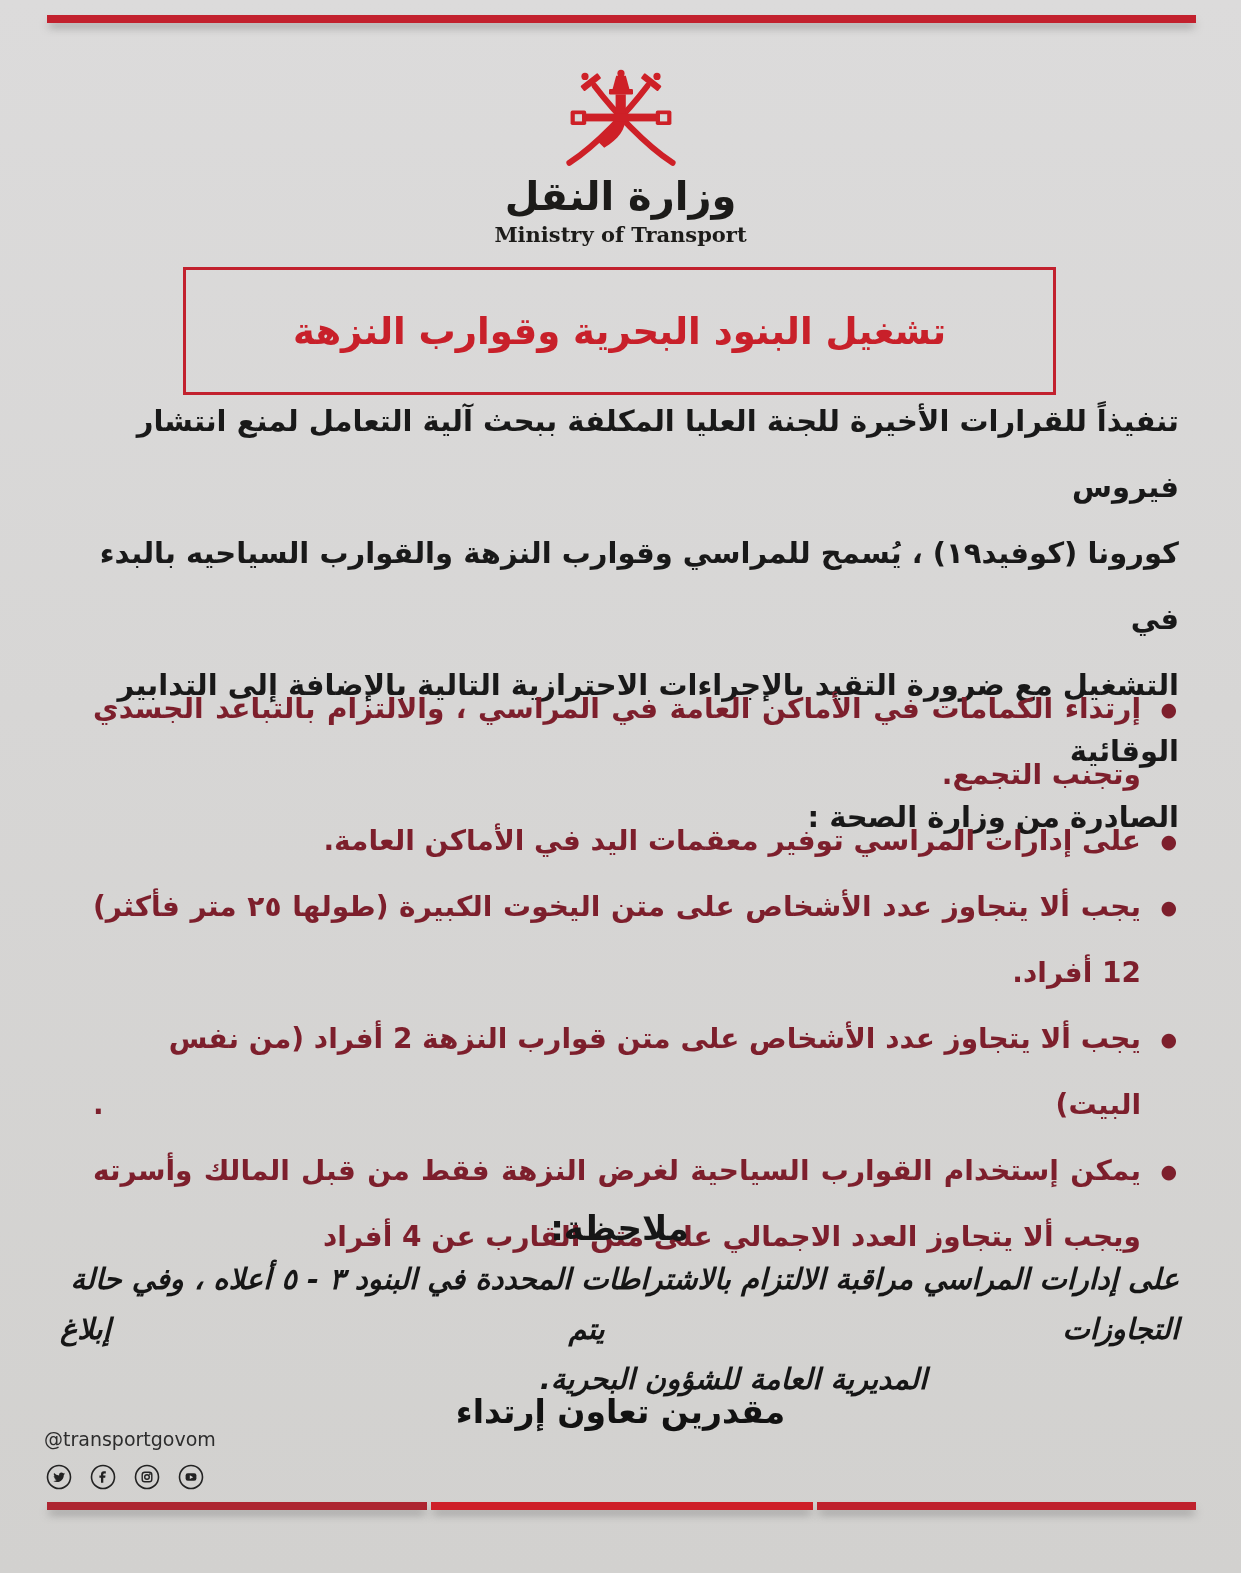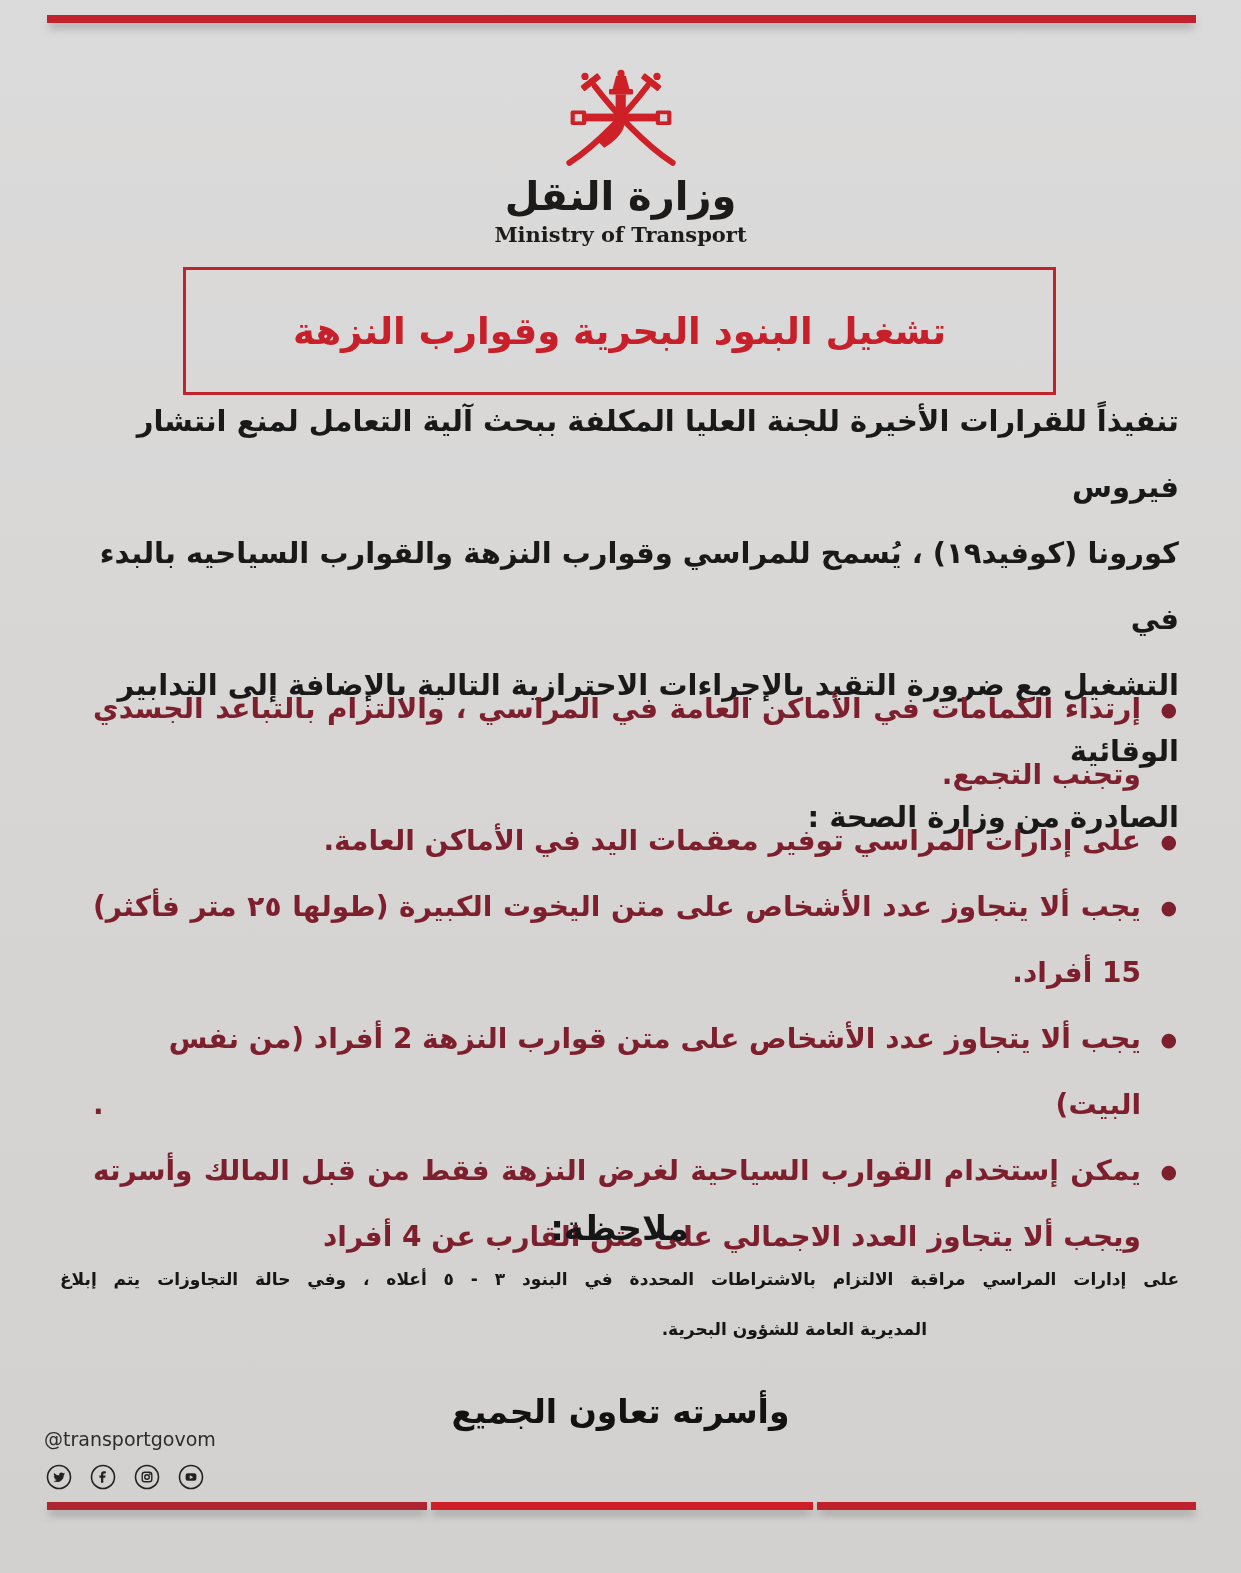--- a/index.html
+++ b/index.html
@@ -33,21 +33,21 @@
   .intro{top:388px;color:#191919;font-size:29px;}
   .intro .iline{line-height:66px;}
   
   .bullets{top:676px;color:#7d1f2c;font-size:28px;}
   .bullet{position:relative;padding-right:38px;}
   .bullet .dot{position:absolute;right:2px;top:0;line-height:66px;font-size:19px;}
   .bullet .bline{line-height:66px;margin-left:33px;}
   
   .note{top:1202px;color:#161616;}
   .note-heading{font-size:34px;line-height:52px;text-align:center;}
-  .note-line{font-size:17px;line-height:50px;}
+  .note-line{font-size:29px;line-height:50px;font-style:italic;}
   .note-line.indent{margin-left:0;margin-right:252px;}
   
   .closing{position:absolute;left:0;right:0;top:1392px;text-align:center;
     font-size:33px;font-weight:700;color:#121212;direction:rtl;}
   
   .social-handle{position:absolute;left:44px;top:1428px;font-size:19px;color:#2c2c2c;}
   .social-row{position:absolute;left:46px;top:1464px;display:flex;gap:18px;}
   .social-row svg{display:block;}
 </style>
 </head>
@@ -106,21 +106,21 @@
     </div>
 
     <div class="bullet">
       <span class="dot">●</span>
       <div class="bline">على إدارات المراسي توفير معقمات اليد في الأماكن العامة.</div>
     </div>
 
     <div class="bullet">
       <span class="dot">●</span>
       <div class="bline fw">يجب ألا يتجاوز عدد الأشخاص على متن اليخوت الكبيرة (طولها ٢٥ متر فأكثر)</div>
-      <div class="bline">15 أفراد.</div>
+      <div class="bline">12 أفراد.</div>
     </div>
 
     <div class="bullet">
       <span class="dot">●</span>
       <div class="bline fw">يجب ألا يتجاوز عدد الأشخاص على متن قوارب النزهة 2 أفراد (من نفس البيت) .</div>
     </div>
 
     <div class="bullet">
       <span class="dot">●</span>
       <div class="bline fw">يمكن إستخدام القوارب السياحية لغرض النزهة فقط من قبل المالك وأسرته</div>
@@ -128,21 +128,21 @@
     </div>
 
   </div>
 
   <div class="rtlblock note">
     <div class="note-heading">ملاحظة:</div>
     <div class="note-line fw">على إدارات المراسي مراقبة الالتزام بالاشتراطات المحددة في البنود ٣ - ٥ أعلاه ، وفي حالة التجاوزات يتم إبلاغ</div>
     <div class="note-line indent">المديرية العامة للشؤون البحرية.</div>
   </div>
 
-  <div class="closing">وأسرته تعاون الجميع</div>
+  <div class="closing">مقدرين تعاون إرتداء</div>
 
   <div class="social-handle">@transportgovom</div>
 
   <div class="social-row">
     <span>
       <svg width="26" height="26" viewBox="0 0 26 26" xmlns="http://www.w3.org/2000/svg">
         <circle cx="13" cy="13" r="11.5" fill="none" stroke="#222" stroke-width="1.6"></circle>
         <path fill="#222" d="M19 9.6c-.4.2-.9.3-1.3.4.5-.3.9-.8 1-1.3-.5.3-1 .5-1.5.6a2.4 2.4 0 0 0-4.1 2.2 6.8 6.8 0 0 1-5-2.5c-.6 1.1-.3 2.4.7 3.2-.4 0-.8-.1-1.1-.3 0 1.1.8 2.1 1.9 2.4-.3.1-.7.1-1.1 0 .3 1 1.2 1.6 2.2 1.7-1 .8-2.3 1.2-3.5 1 1.1.7 2.4 1.1 3.7 1.1 4.5 0 7-3.8 6.9-7.2.5-.3.9-.8 1.2-1.3z"></path>
       </svg>
     </span>

